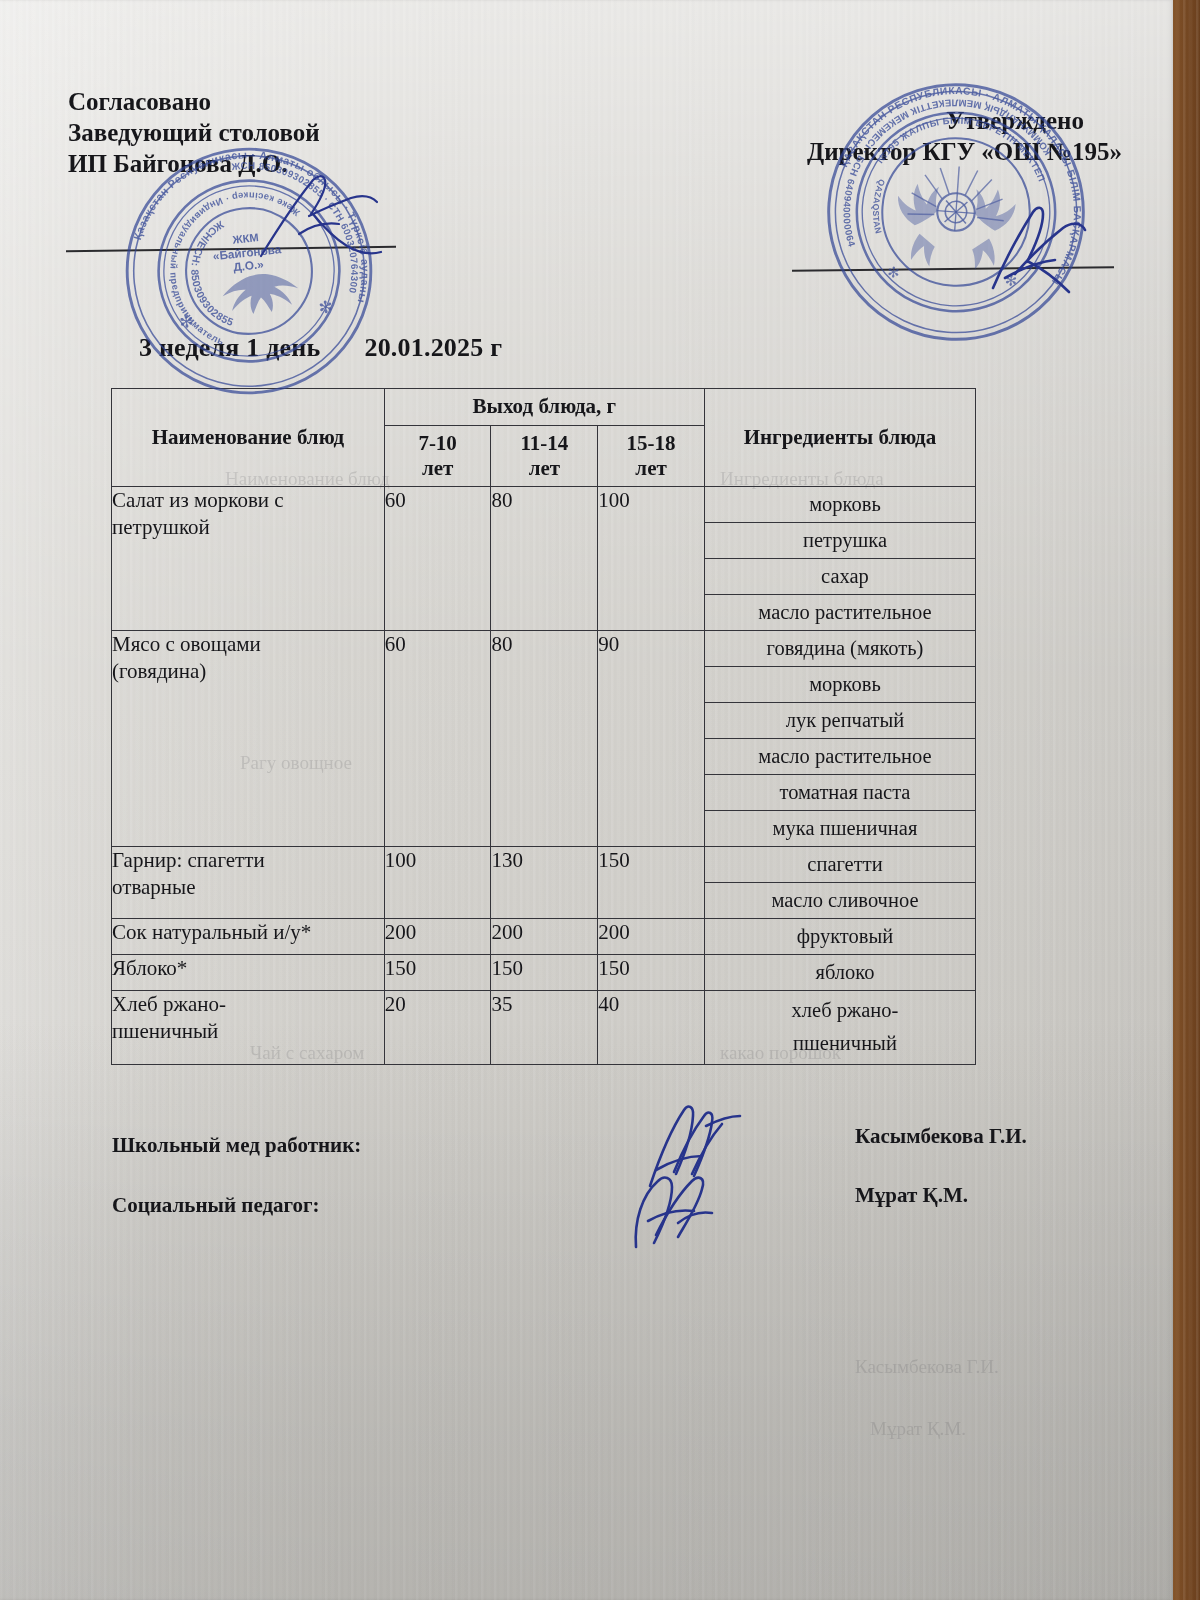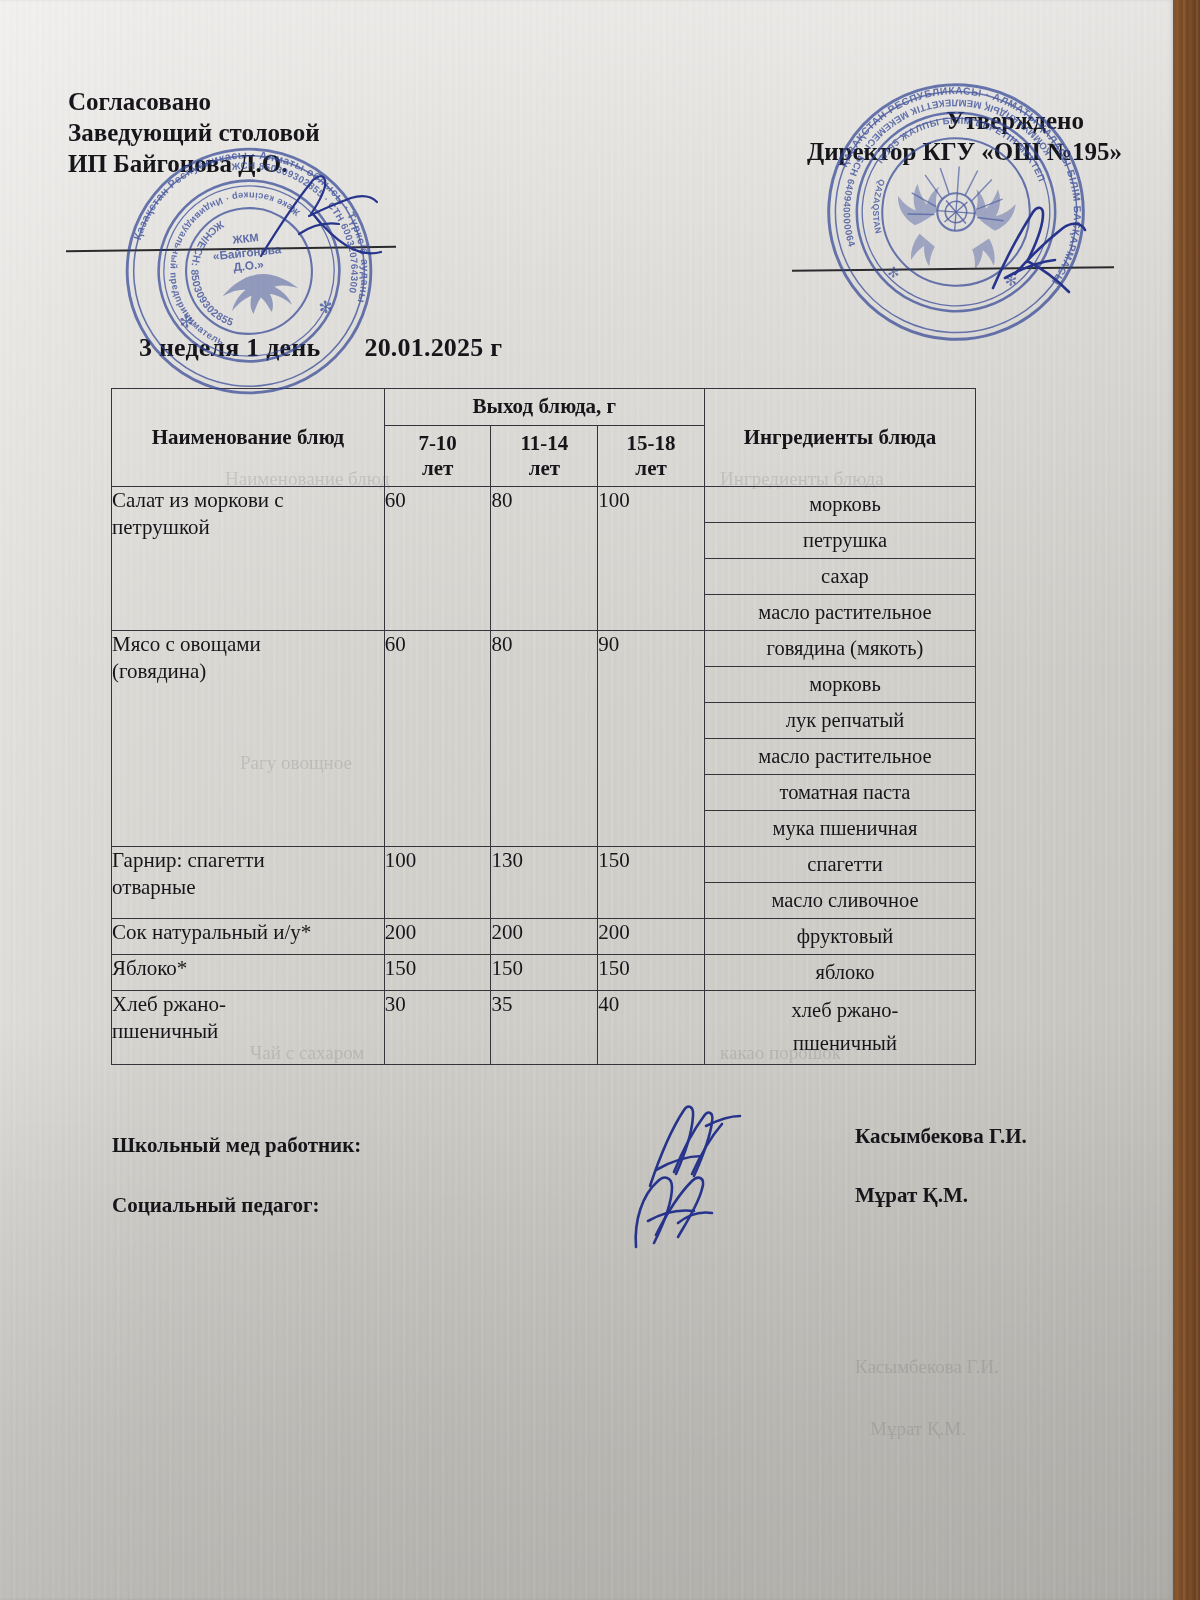--- a/index.html
+++ b/index.html
@@ -364,21 +364,21 @@
               <span class="ing-item">яблоко</span>
             </span>
           </td>
         </tr>
 
         <tr>
           <td class="dish bottomish">
             <div>Хлеб ржано-</div>
             <div>пшеничный</div>
           </td>
-          <td class="qty bottom">30</td>
+          <td class="qty bottom">20</td>
           <td class="qty bottom">35</td>
           <td class="qty bottom">40</td>
           <td class="ing-cell">
             <span class="ing-list">
               <span class="ing-item tall2">
                 <span>хлеб ржано-</span><br>
                 <span>пшеничный</span>
               </span>
             </span>
           </td>

